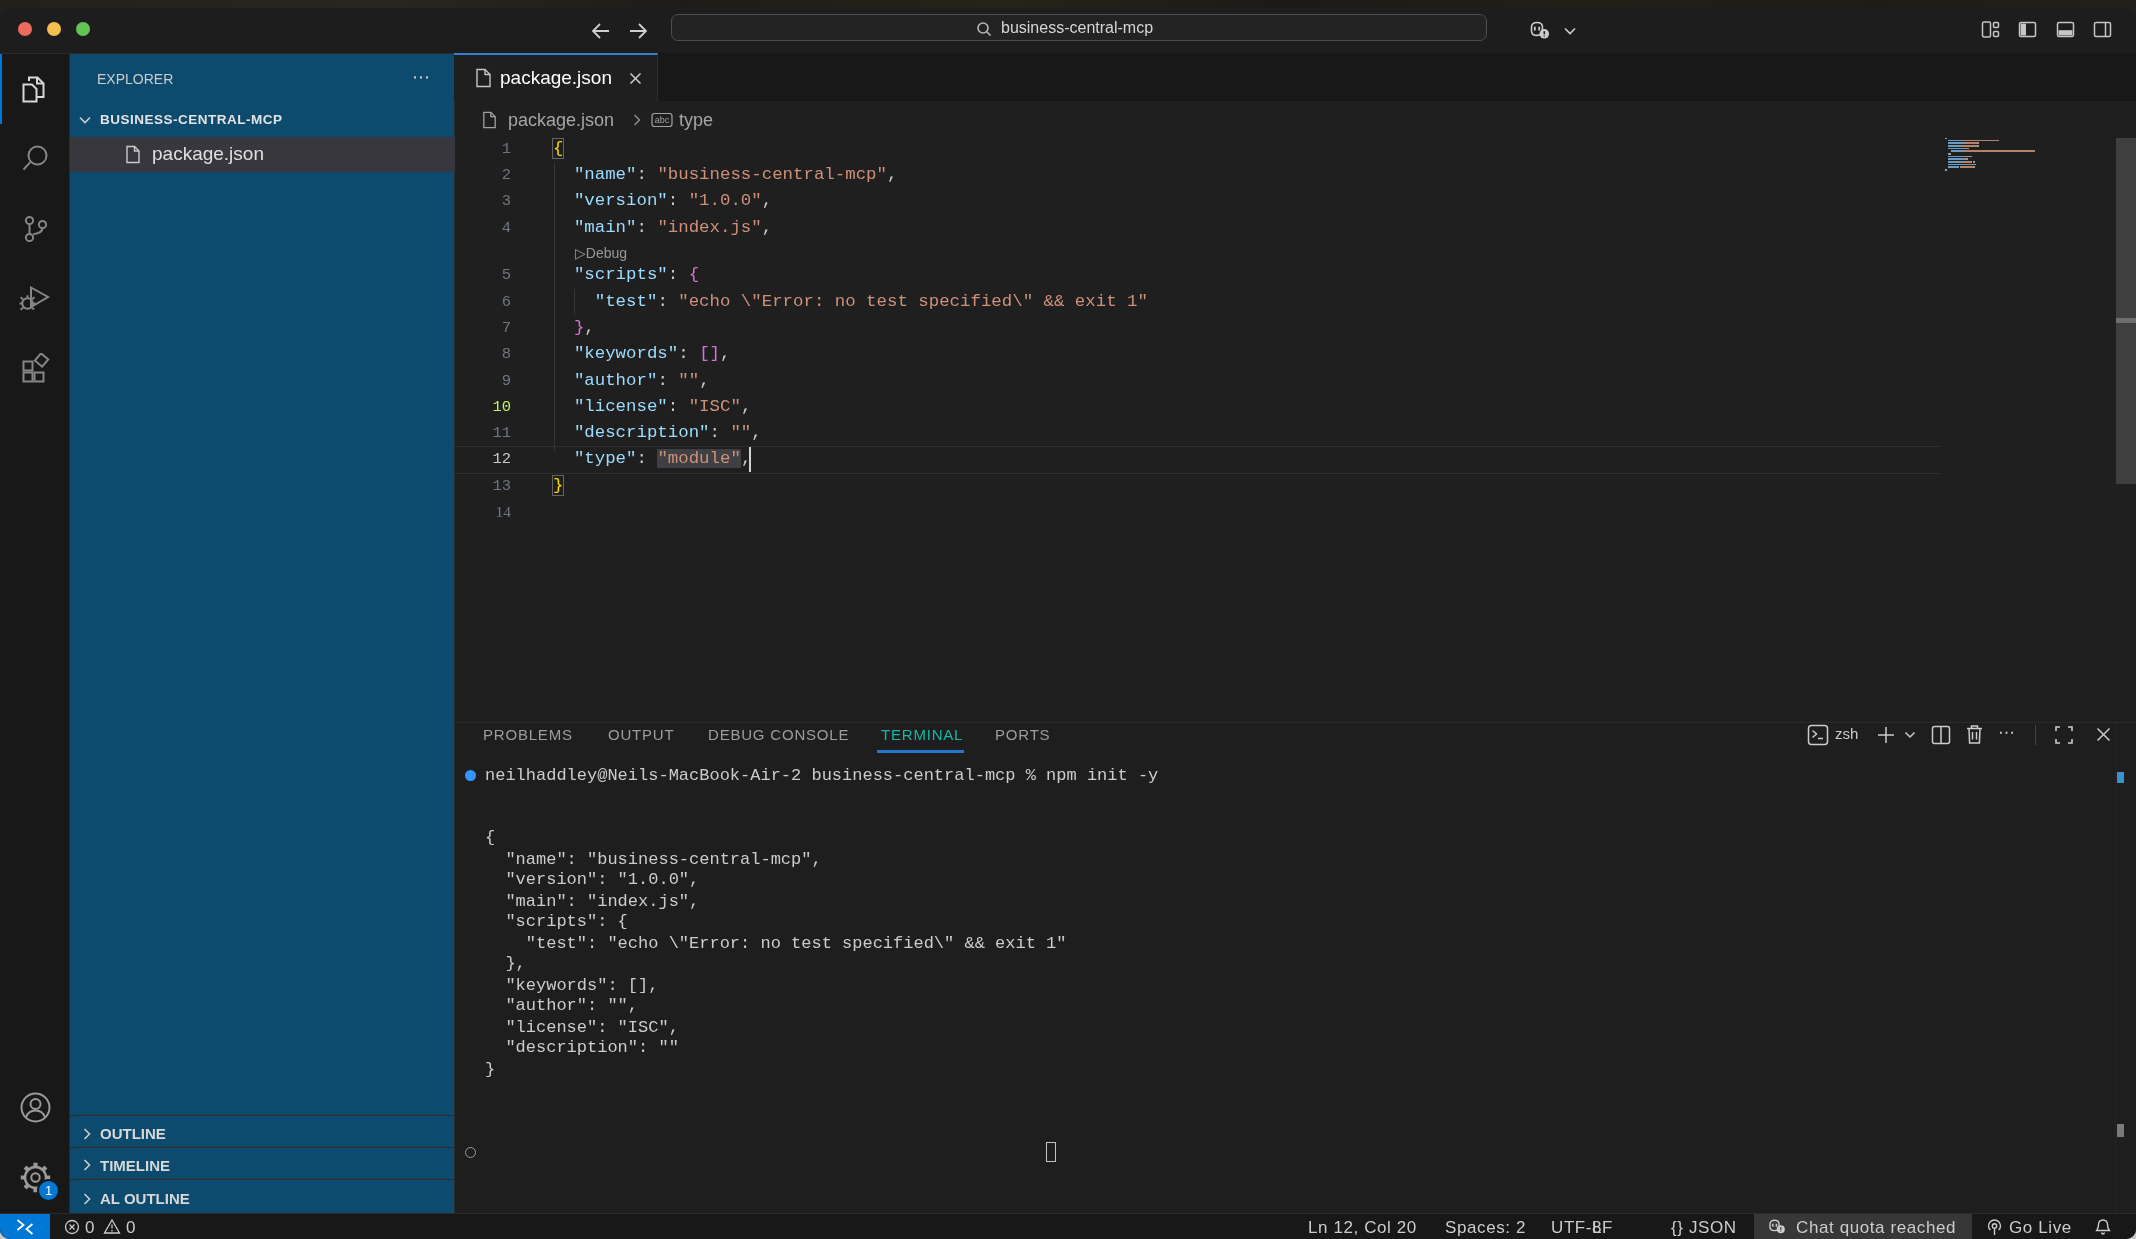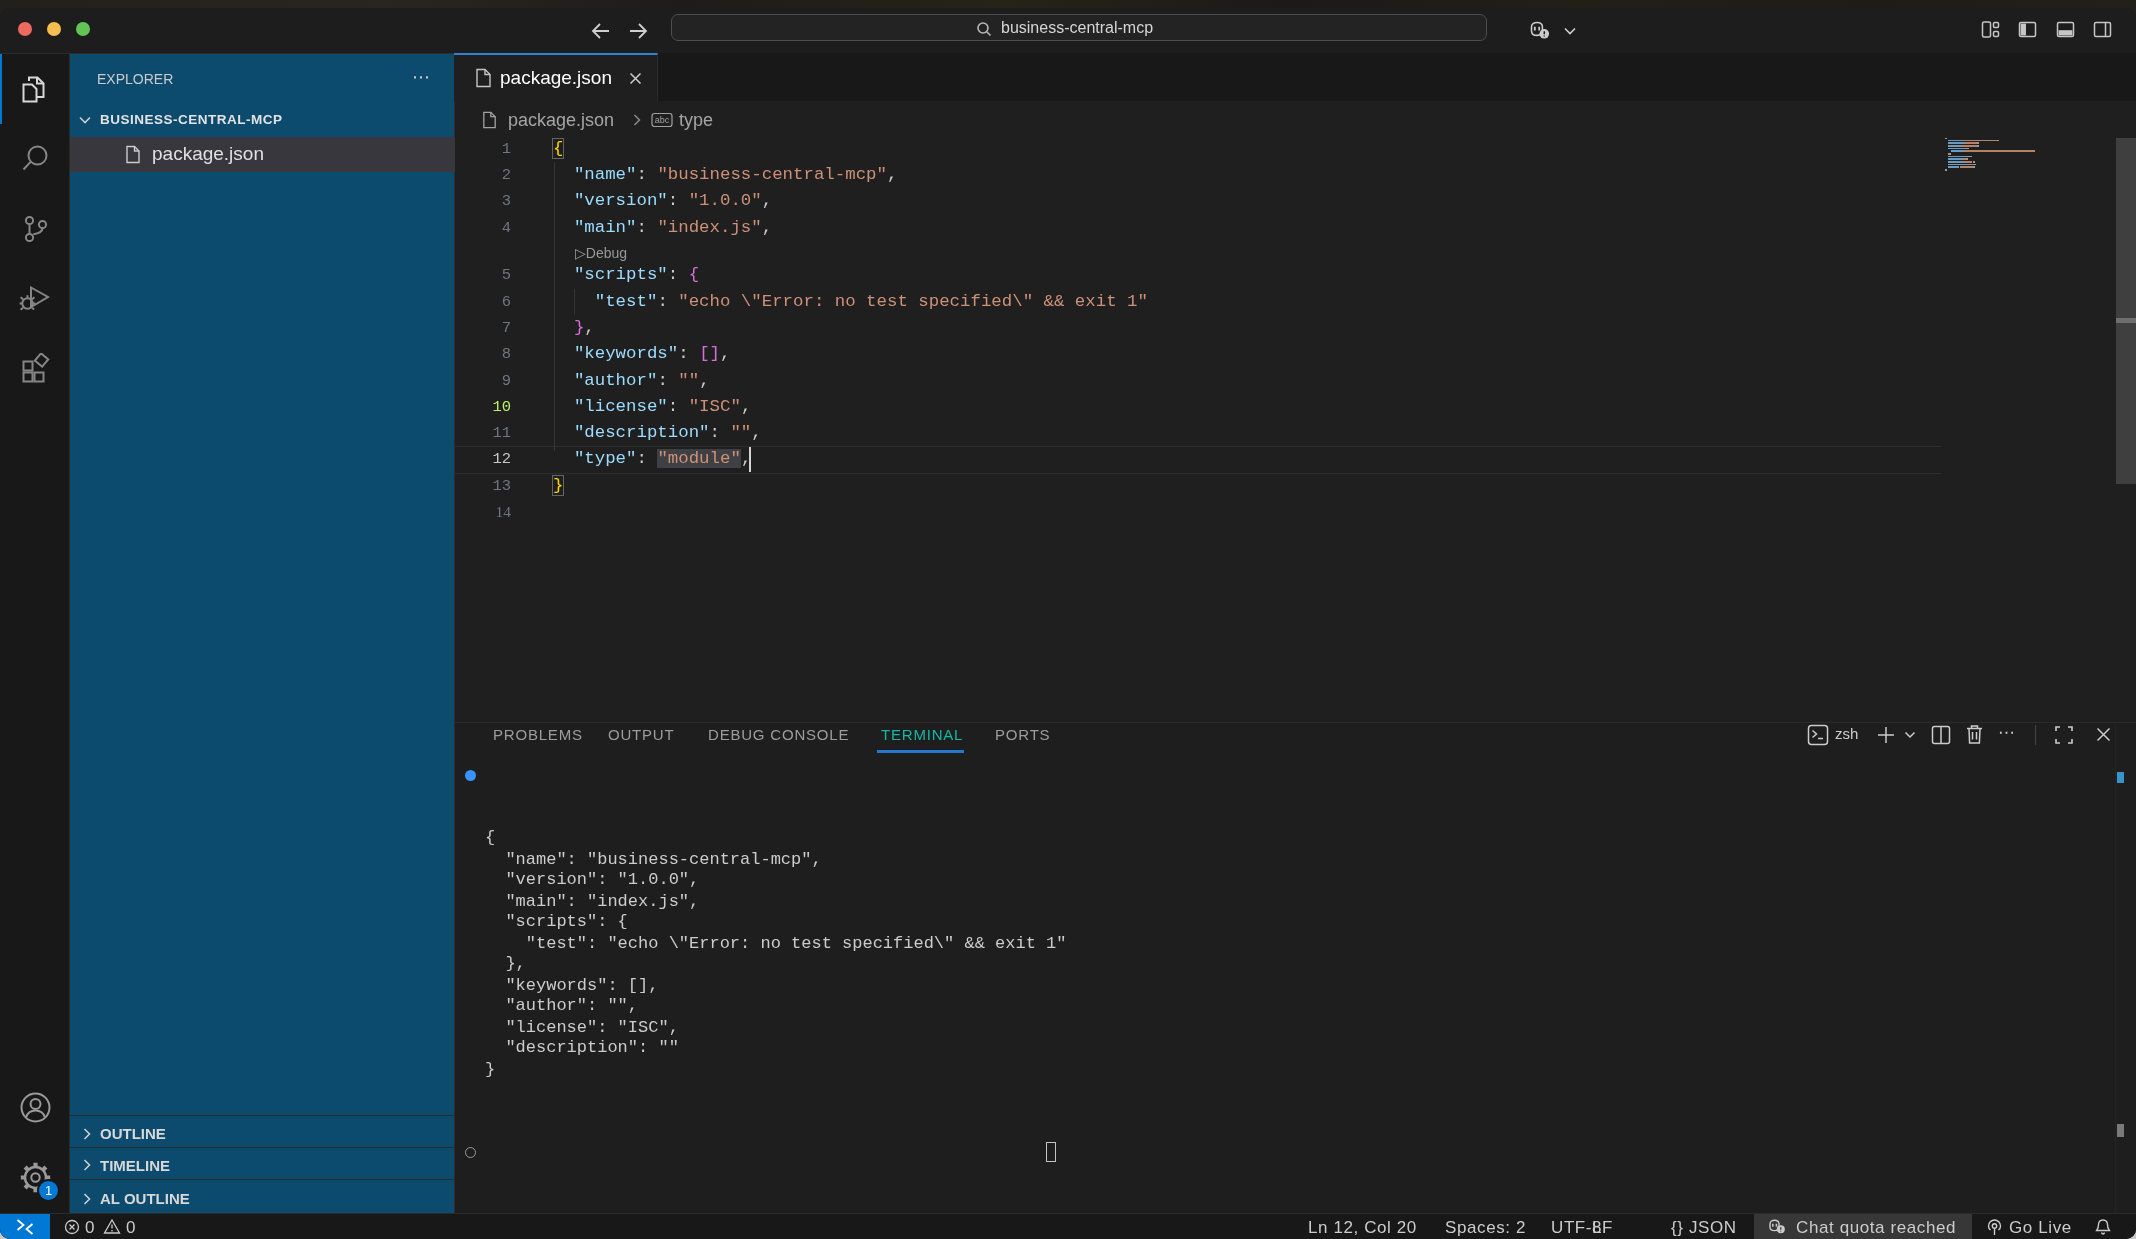--- a/index.html
+++ b/index.html
@@ -239,21 +239,21 @@
 <div class="abs" style="left:1516px;top:61.7px;width:3px;height:1.8px;background:#b58268;"></div>
 <div class="abs" style="left:1519px;top:61.7px;width:2px;height:1.8px;background:#9a9a9a;"></div>
 <div class="abs" style="left:1493px;top:64.4px;width:11px;height:1.8px;background:#6d9bbf;"></div>
 <div class="abs" style="left:1505px;top:64.4px;width:13px;height:1.8px;background:#b58268;"></div>
 <div class="abs" style="left:1518px;top:64.4px;width:2px;height:1.8px;background:#9a9a9a;"></div>
 <div class="abs" style="left:1490px;top:67.0px;width:2px;height:1.8px;background:#9a9a9a;"></div>
 <div class="abs" style="left:1661px;top:34px;width:20px;height:348px;background:#3f3f3f;"></div>
 <div class="abs" style="left:1661px;top:216px;width:20px;height:5px;background:#6e6e6e;"></div>
 </div>
 <div id="panel">
-<div class="ptab" style="left:28px;margin-left:10px;">PROBLEMS</div>
+<div class="ptab" style="left:28px;">PROBLEMS</div>
 <div class="ptab" style="left:153px;">OUTPUT</div>
 <div class="ptab" style="left:253px;">DEBUG CONSOLE</div>
 <div class="ptab" style="left:426px;color:#14b8a6;">TERMINAL</div>
 <div class="ptab" style="left:540px;">PORTS</div>
 <div class="abs" style="left:422px;top:27px;width:87px;height:3px;background:#2477cc;"></div>
 <svg class="abs" style="left:1352px;top:1px;" width="22" height="22" viewBox="0 0 22 22" fill="none" stroke="#cccccc" stroke-width="1.5">
   <rect x="1.5" y="1.5" width="19" height="19" rx="3"></rect>
         <path d="M5.5 6.5 L9.5 10 L5.5 13.5 M11 14.5 L16 14.5"></path>
       </svg>
 <div class="abs" style="left:1380px;top:2px;font-size:15px;color:#cccccc;">zsh</div>
@@ -271,20 +271,21 @@
   <path d="M2 4.5 L17 4.5 M6.5 4.5 L6.5 2 L12.5 2 L12.5 4.5 M4 4.5 L4.6 19 L14.4 19 L15 4.5 M7.5 8 L7.5 15.5 M11.5 8 L11.5 15.5"></path>
       </svg>
 <div class="abs" style="left:1543px;top:-1px;color:#cccccc;font-size:17px;letter-spacing:2px;">⋯</div>
 <div class="abs" style="left:1580px;top:2px;width:1px;height:20px;background:#444;"></div>
 <svg class="abs" style="left:1599px;top:2px;" width="20" height="20" viewBox="0 0 20 20" fill="none" stroke="#cccccc" stroke-width="1.6">
   <path d="M2 6 L2 2 L6 2 M14 2 L18 2 L18 6 M18 14 L18 18 L14 18 M6 18 L2 18 L2 14"></path>
       </svg>
 <svg class="abs" style="left:1640px;top:3px;" width="17" height="17" viewBox="0 0 17 17" fill="none" stroke="#cccccc" stroke-width="1.5">
   <path d="M2.5 2.5 L14.5 14.5 M14.5 2.5 L2.5 14.5"></path>
       </svg>
+<div class="tline" style="top:42px;">neilhaddley@Neils-MacBook-Air-2 business-central-mcp % npm init -y</div>
 <div class="tline" style="top:104px;">{</div>
 <div class="tline" style="top:126px;">  "name": "business-central-mcp",</div>
 <div class="tline" style="top:146px;">  "version": "1.0.0",</div>
 <div class="tline" style="top:168px;">  "main": "index.js",</div>
 <div class="tline" style="top:188px;">  "scripts": {</div>
 <div class="tline" style="top:210px;">    "test": "echo \"Error: no test specified\" &amp;&amp; exit 1"</div>
 <div class="tline" style="top:230px;">  },</div>
 <div class="tline" style="top:252px;">  "keywords": [],</div>
 <div class="tline" style="top:272px;">  "author": "",</div>
 <div class="tline" style="top:294px;">  "license": "ISC",</div>

